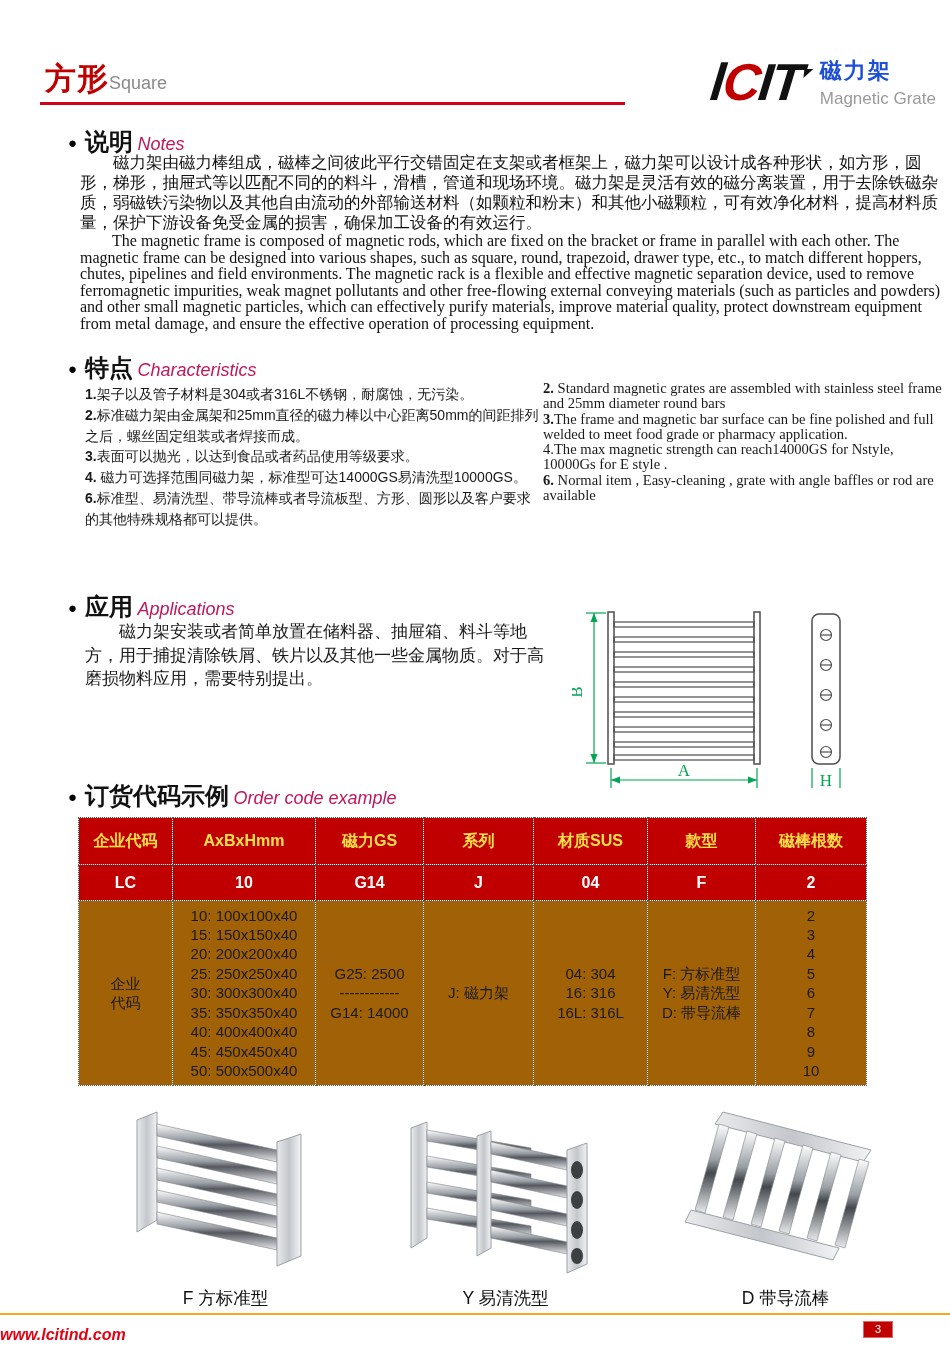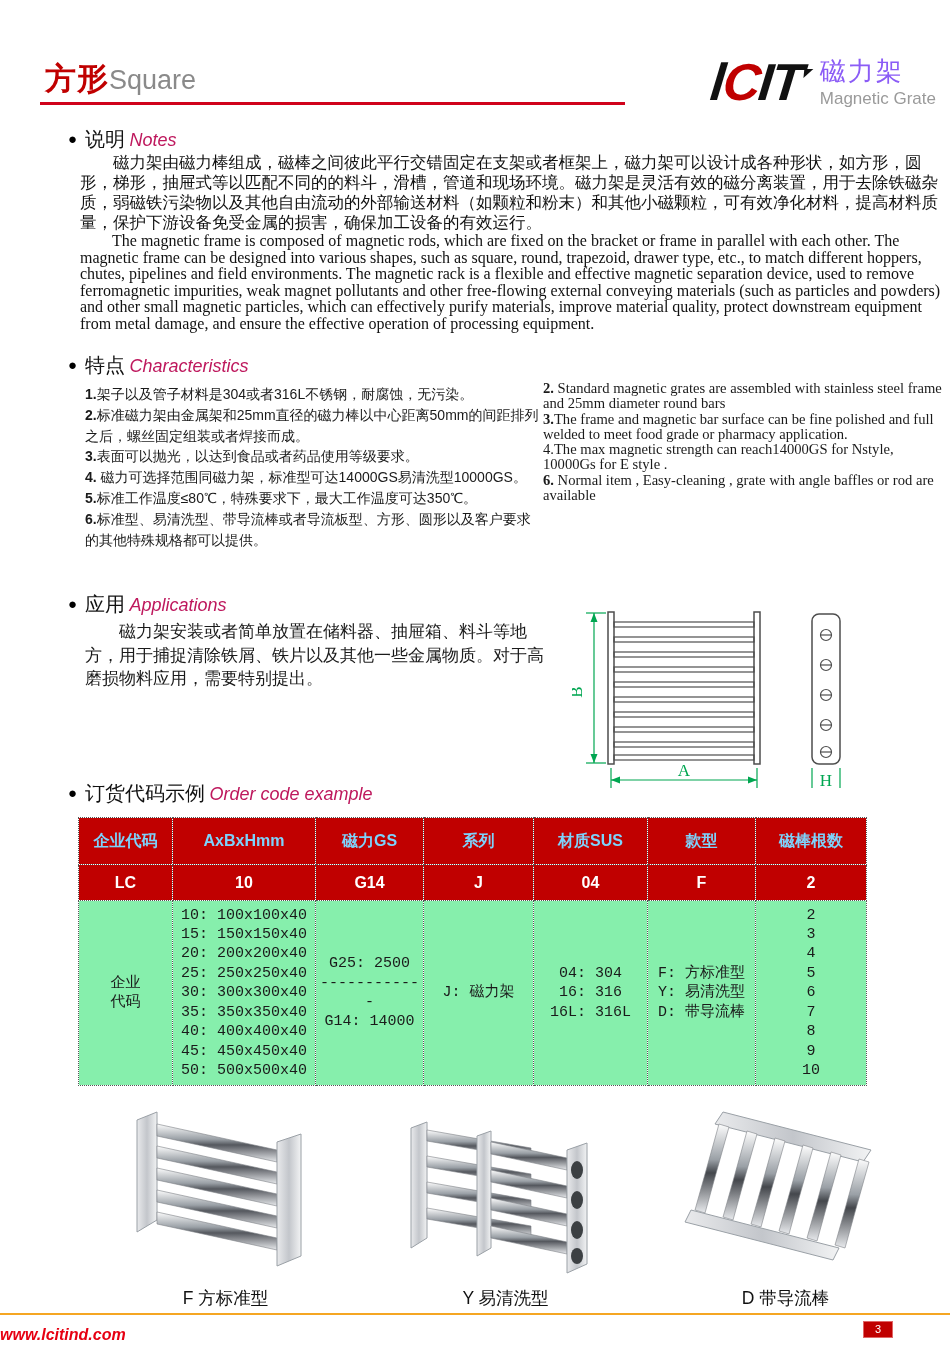--- a/index.html
+++ b/index.html
@@ -5,55 +5,55 @@
   * { margin:0; padding:0; box-sizing:border-box; }
   html,body { background:#ffffff; }
   #page {
     position:relative; width:950px; height:1372px; margin:0 auto;
     background:#ffffff; overflow:hidden;
     font-family:"Liberation Sans", sans-serif; color:#1a1a1a;
   }
   
   .doc-title { position:absolute; left:45px; top:58px; white-space:nowrap; }
   .doc-title .cn { font-size:31px; font-weight:bold; color:#c00000; letter-spacing:1px; }
-  .doc-title .en { font-size:27px; color:#8a8a8a; }
+  .doc-title .en { font-size:18px; color:#8a8a8a; }
   .header-rule { position:absolute; left:40px; top:102px; width:585px; height:3px; background:#d0021b; }
   .logo { position:absolute; right:14px; top:52px; display:flex; align-items:flex-start; }
   .logo-letters { font-style:italic; font-weight:bold; font-size:52px; line-height:60px; letter-spacing:-2px; transform:skewX(-6deg); }
   .logo-letters .blk { color:#111; }
   .logo-letters .red { color:#c00000; }
   .logo-accent { display:inline-block; width:0; height:0; border-left:9px solid #111; border-bottom:9px solid transparent; margin-left:2px; vertical-align:22px; }
   .logo-words { margin-left:8px; padding-top:2px; }
-  .logo-words .cn { font-size:26px; font-weight:normal; color:#8b5cf6; letter-spacing:2px; line-height:34px; }
+  .logo-words .cn { font-size:22px; font-weight:bold; color:#1d4ed8; letter-spacing:2px; line-height:34px; }
   .logo-words .en { font-size:17px; color:#9a9a9a; line-height:22px; }
   
   .sec-head { position:absolute; left:68px; white-space:nowrap; }
   .sec-head .bullet { font-size:15px; color:#000; margin-right:8px; vertical-align:2px; }
-  .sec-head .cn { font-size:20px; font-weight:normal; color:#111; }
+  .sec-head .cn { font-size:24px; font-weight:bold; color:#111; }
   .sec-head .en { font-size:18px; color:#be185d;font-style:italic; }
   
   .notes-cn { position:absolute; left:80px; top:152px; width:858px; font-size:16.5px; line-height:20px; text-indent:2em; color:#111; }
   .para-en { font-family:"Liberation Serif", serif; color:#111; }
   .notes-en { position:absolute; left:80px; top:233px; width:862px; font-size:16px; line-height:16.5px; text-indent:2em; }
   
   .char-cn { position:absolute; left:85px; top:384px; width:458px; font-size:14px; line-height:20.8px; }
   .char-en { position:absolute; left:543px; top:381px; width:402px; font-size:14.6px; line-height:15.3px; }
   .char-en { font-family:"Liberation Serif", serif; }
   .item .num { font-weight:bold; }
   .item .num.normal { font-weight:normal; }
   
   .apps-cn { position:absolute; left:85px; top:620px; width:460px; font-size:17px; line-height:23.5px; text-indent:2em; }
   .apps-en { position:absolute; left:85px; top:691px; width:470px; font-size:15.5px; line-height:17.8px; text-indent:1.8em; }
   .diagram { position:absolute; left:572px; top:602px; }
   
   .order-table { position:absolute; left:78px; top:817px; border-collapse:collapse; table-layout:fixed; }
   .order-table td, .order-table th { border:1px dotted #555; text-align:center; vertical-align:middle; overflow:hidden; }
-  .order-table .hdr td { background:#c00000; color:#7dd3fc; font-weight:bold; font-size:16px; height:47px; }
+  .order-table .hdr td { background:#c00000; color:#fde047; font-weight:bold; font-size:16px; height:47px; }
   .order-table .ex td  { background:#c00000; color:#ffffff; font-weight:bold; font-size:16px; height:36px; }
-  .order-table .body td { background:#86efac; color:#1a1a1a; font-size:15px; line-height:19.4px; height:185px; white-space:pre-line;font-family:Liberation Mono, monospace; }
+  .order-table .body td { background:#a16207; color:#1a1a1a; font-size:15px; line-height:19.4px; height:185px; white-space:pre-line; }
   .order-table .body td.sizes { text-align:center; }
   
   .product { position:absolute; text-align:center; }
   .product .caption { margin-top:4px; font-size:17.5px; color:#111; }
   
   .footer-rule { position:absolute; left:0; top:1313px; width:950px; height:2px; background:#f5a623; }
   .footer-url { position:absolute; left:0; top:1326px; width:934px; text-align:left; font-size:16px; font-style:italic; font-weight:bold; color:#e60012; }
   .page-box { position:absolute; left:863px; top:1321px; width:30px; height:17px; background:#c00000; border:1px solid #e06666; color:#fff; font-size:11px; text-align:center; line-height:15px; }
 </style>
 </head>
@@ -82,21 +82,20 @@
 
   <div class="sec-head" style="top:352px;">
     <span class="bullet">●</span><span class="cn">特点</span>
     <span class="en">Characteristics</span>
   </div>
   <div class="char-cn">
     <div class="item"><span class="num">1.</span><span>架子以及管子材料是304或者316L不锈钢，耐腐蚀，无污染。</span></div>
     <div class="item"><span class="num">2.</span><span>标准磁力架由金属架和25mm直径的磁力棒以中心距离50mm的间距排列之后，螺丝固定组装或者焊接而成。</span></div>
     <div class="item"><span class="num">3.</span><span>表面可以抛光，以达到食品或者药品使用等级要求。</span></div>
     <div class="item"><span class="num">4.</span><span> 磁力可选择范围同磁力架，标准型可达14000GS易清洗型10000GS。</span></div>
-    <div class="item"><span class="num">5.</span><span>标准工作温度≤80℃，特殊要求下，最大工作温度可达350℃。</span></div>
     <div class="item"><span class="num">6.</span><span>标准型、易清洗型、带导流棒或者导流板型、方形、圆形以及客户要求的其他特殊规格都可以提供。</span></div>
   </div>
   <div class="char-en">
     <div class="item"><span class="num">2.</span><span> Standard magnetic grates are assembled with stainless steel frame and 25mm diameter round bars</span></div>
     <div class="item"><span class="num">3.</span><span>The frame and magnetic bar surface can be fine polished and full welded to meet food grade or pharmacy application.</span></div>
     <div class="item"><span class="num normal">4.</span><span>The max magnetic strength can reach14000GS for Nstyle, 10000Gs for E style .</span></div>
     <div class="item"><span class="num">6.</span><span> Normal item , Easy-cleaning , grate with angle baffles or rod are available</span></div>
   </div>
 
   <div class="sec-head" style="top:591px;">

